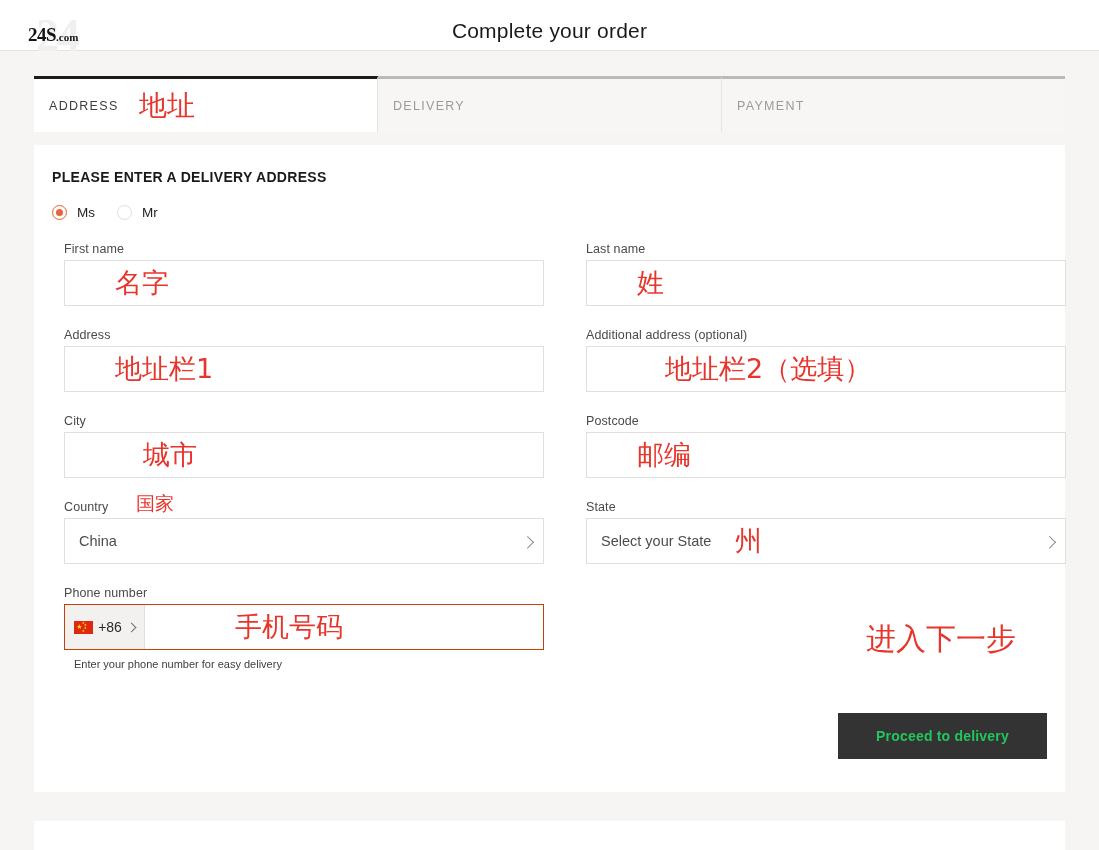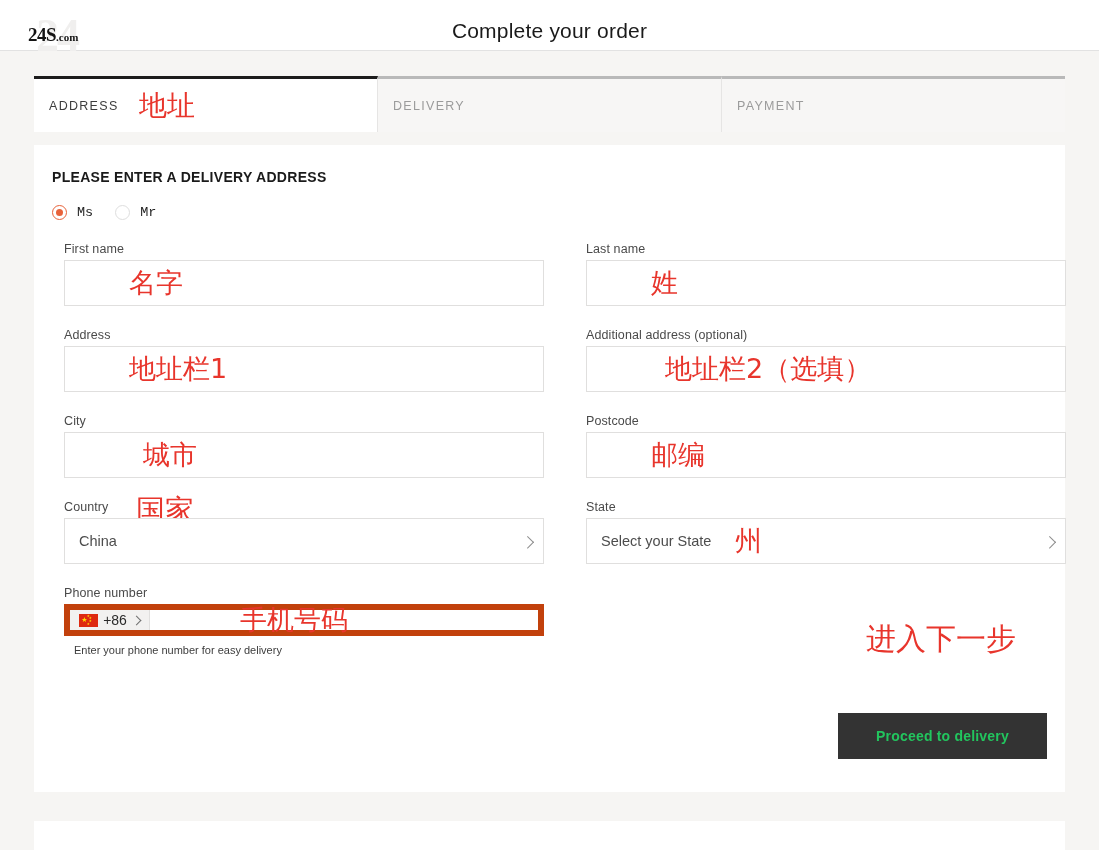--- a/index.html
+++ b/index.html
@@ -123,21 +123,21 @@
   .form-title {
     font-size: 14px;
     font-weight: 700;
     color: #1a1a1a;
     letter-spacing: 0.3px;
     margin: 0 0 20px 0;
   }
 
   
   .radio-row { display: flex; align-items: center; margin-bottom: 22px; }
-  .radio-opt { display: flex; align-items: flex-end; margin-right: 22px; cursor: pointer; font-family: Liberation Mono, monospace; }
+  .radio-opt { display: flex; align-items: flex-end; margin-right: 22px; cursor: pointer; }
   .radio-dot {
     width: 15px; height: 15px;
     border-radius: 50%;
     border: 1px solid #dedede;
     background: #ffffff;
     position: relative;
     display: inline-block;
   }
   .radio-opt.checked .radio-dot {
     border: 1px solid #e8623a;
@@ -165,64 +165,64 @@
   }
   .field { position: relative; margin-bottom: 22px; margin-left: 12px; }
   .field-label {
     display: block;
     font-size: 12.5px;
     color: #4a4a4a;
     margin-bottom: 4px;
     letter-spacing: 0.1px;
   }
   .field-label .anno {
-    font-size: 29px;
+    font-size: 19px;
     position: absolute;
     left: 72px;
     top: -9px;
   }
   .input-box {
     position: relative;
     height: 46px;
     border: 1px solid #e0dfde;
     background: #ffffff;
     display: flex;
     align-items: center;
     padding: 0 14px;
   }
   .input-value {
     font-size: 14.5px;
     color: #4d4d4d;
   }
   .input-box .anno {
     position: absolute;
     font-size: 27px;
-    left: 64px;
+    left: 50px;
     top: 50%;
     transform: translateY(-50%);
   }
   .field.wide-anno .input-box .anno { left: 78px; }
 
   .chevron {
     position: absolute;
     right: 14px;
     top: 50%;
     transform: translateY(-50%);
     width: 9px; height: 9px;
     border-right: 1.4px solid #8d8d8d;
     border-top: 1.4px solid #8d8d8d;
     rotate: 45deg;
   }
 
   
   .phone-box {
     position: relative;
     display: flex;
-    height: 32px;
-    border: 6px solid #c2410c;
+    height: 46px;
+    border: 1px solid #c2410c;
     background: #ffffff;
   }
   .phone-prefix {
     width: 80px;
     background: #f2f1f0;
     border-right: 1px solid #e0dfde;
     display: flex;
     align-items: center;
     justify-content: center;
     gap: 5px;

